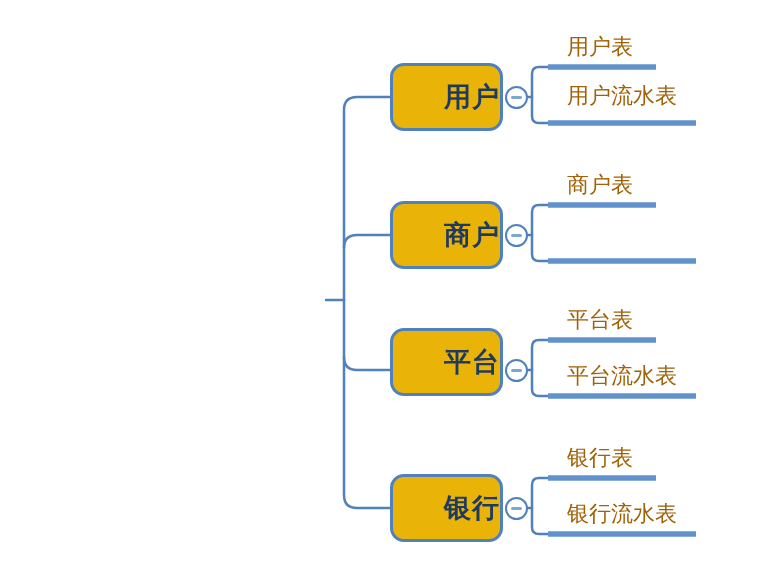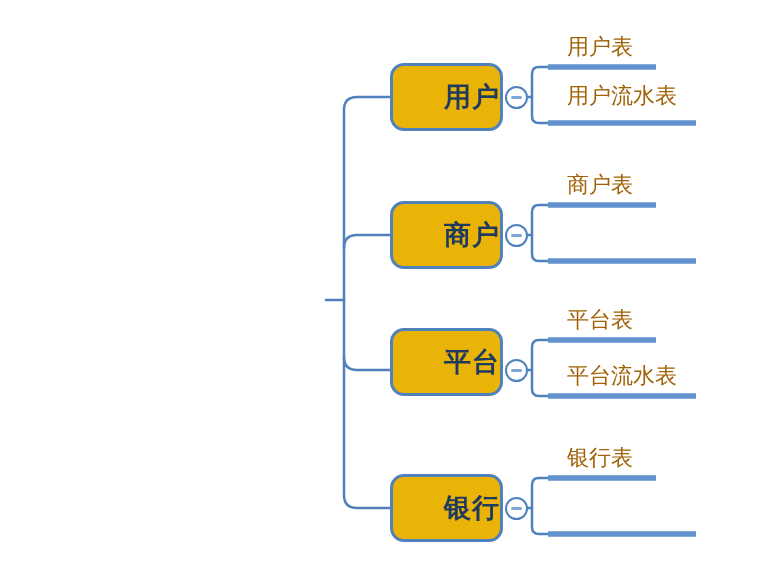--- a/index.html
+++ b/index.html
@@ -114,14 +114,15 @@
   <div class="toggle" style="top:497px">
     <span class="minus-bar"></span>
   </div>
 
   <div class="leaf-label" style="top:34px">用户表</div>
   <div class="leaf-label" style="top:83px">用户流水表</div>
   <div class="leaf-label" style="top:172px">商户表</div>
   <div class="leaf-label" style="top:307px">平台表</div>
   <div class="leaf-label" style="top:363px">平台流水表</div>
   <div class="leaf-label" style="top:445px">银行表</div>
+  <div class="leaf-label" style="top:501px">银行流水表</div>
 
 </div>
 
 </body></html>

